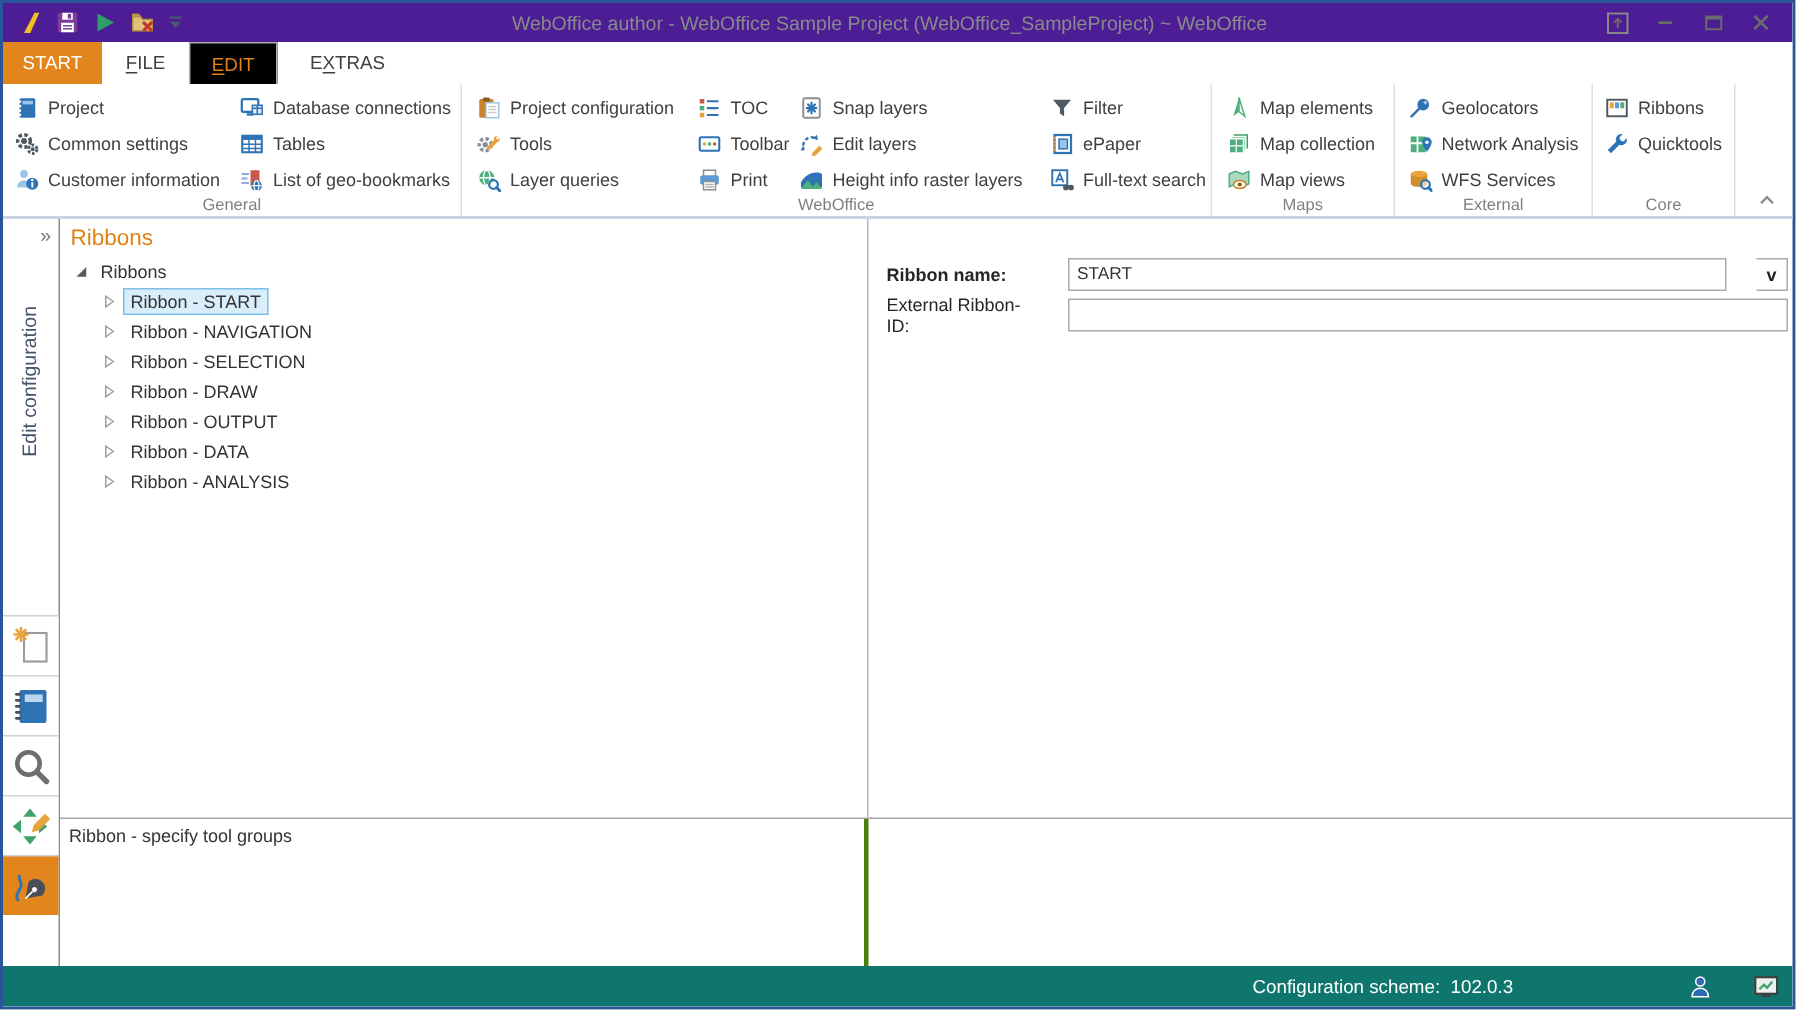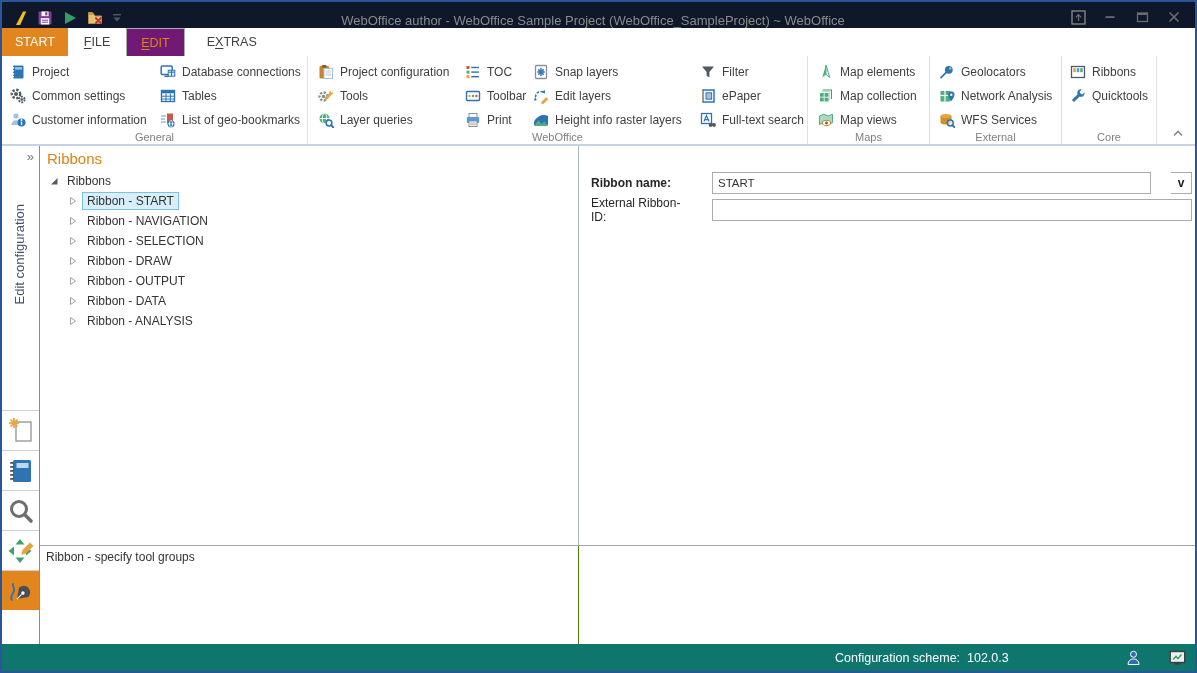--- a/index.html
+++ b/index.html
@@ -1,31 +1,31 @@
 <!DOCTYPE html>
 <html><head>
 <meta charset="utf-8">
 <style>
   * { margin:0; padding:0; box-sizing:border-box; }
   body { font-family:"Liberation Sans","DejaVu Sans",sans-serif; background:#999; }
   .window { position:relative; width:1197px; height:673px; border:2px solid #2A5699; background:#fff; overflow:hidden; }
 
   
-  .titlebar { height:26px; display:flex; align-items:flex-end; background:#0f172a; }
+  .titlebar { height:26px; display:flex; align-items:center; background:#4c1d95; }
   .qat { display:flex; align-items:center; gap:5px; padding-left:8px; }
   .qat-btn { width:20px; height:20px; display:flex; align-items:center; justify-content:center; cursor:default; }
   .title { flex:1; text-align:center; font-size:13px; color:#8a8a8a; white-space:nowrap; overflow:hidden; }
   .win-controls { display:flex; align-items:center; gap:2px; padding-right:6px; }
   .win-btn { width:30px; height:22px; display:flex; align-items:center; justify-content:center; }
 
   
   .tabbar { height:28px; display:flex; align-items:stretch; background:#fff; }
   .tab { display:flex; align-items:center; padding:0 14px; font-size:12.5px; color:#3f3f3f; white-space:nowrap; }
   .tab-start { background:#E2851C; color:#fff; padding:0 13px; }
-  .tab-active { border:1px solid #ABABAB; border-bottom:none; background:#701a75; color:#E08214; margin-left:8px; }
+  .tab-active { border:1px solid #ABABAB; border-bottom:none; background:#000000; color:#E08214; margin-left:8px; }
   .tab .ak { text-decoration:underline; text-underline-offset:2px; }
   .tab + .tab { margin-left:2px; }
 
   
   .ribbon { position:relative; height:90px; border-bottom:2px solid #C6D3E2; display:flex; background:#fff; }
   .rgroup { position:relative; border-right:1px solid #DCE1E8; padding-top:4px; flex:none; }
   .rcols { display:flex; height:72px; }
   .rcol { flex:none; }
   .ritem { height:24px; display:flex; align-items:center; gap:6px; cursor:default; }
   .ric { width:16px; height:16px; flex:none; display:flex; }
@@ -54,21 +54,21 @@
 
   .form-pane { flex:1; padding-top:26px; }
   .form-row { display:flex; align-items:center; margin-right:3px;gap:20px; }
   .form-row + .form-row { margin-top:2px; }
   .form-label { width:113px; flex:none; padding-left:12px; font-size:12px; color:#262626; }
   .form-label.b { font-weight:bold; }
   .form-input { flex:1; height:22px; border:1px solid #ABABAB; font-family:"Liberation Sans","DejaVu Sans",sans-serif; font-size:11.5px; color:#333; padding:0 5px; outline:none; }
   .dd-btn { width:21px; height:22px; flex:none; border:1px solid #ABABAB; border-left:none; background:#fff; font-size:12px; font-weight:bold; color:#222; display:flex; align-items:center; justify-content:center; cursor:default; }
 
   .bottom-split { height:99px; border-top:1px solid #A6A6A6; display:flex; }
-  .hint-pane { width:539px; flex:none; border-right:1px solid #4d7c0f; }
+  .hint-pane { width:539px; flex:none; border-right:3px solid #4d7c0f; }
   .hint-text { font-size:12px; color:#333; padding:4px 0 0 6px; }
   .empty-pane { flex:1; }
 
   
   .statusbar { position:relative; height:27px; background:#0f766e; }
   .status-text { position:absolute; left:833px; top:0; height:27px; display:flex; align-items:center; font-size:12.5px; color:#fff; white-space:pre; }
   .status-icon { position:absolute; top:5px; width:18px; height:18px; display:flex; align-items:center; justify-content:center; }
   .st-user { right:53px; }
   .st-sys { right:9px; }
 </style>

